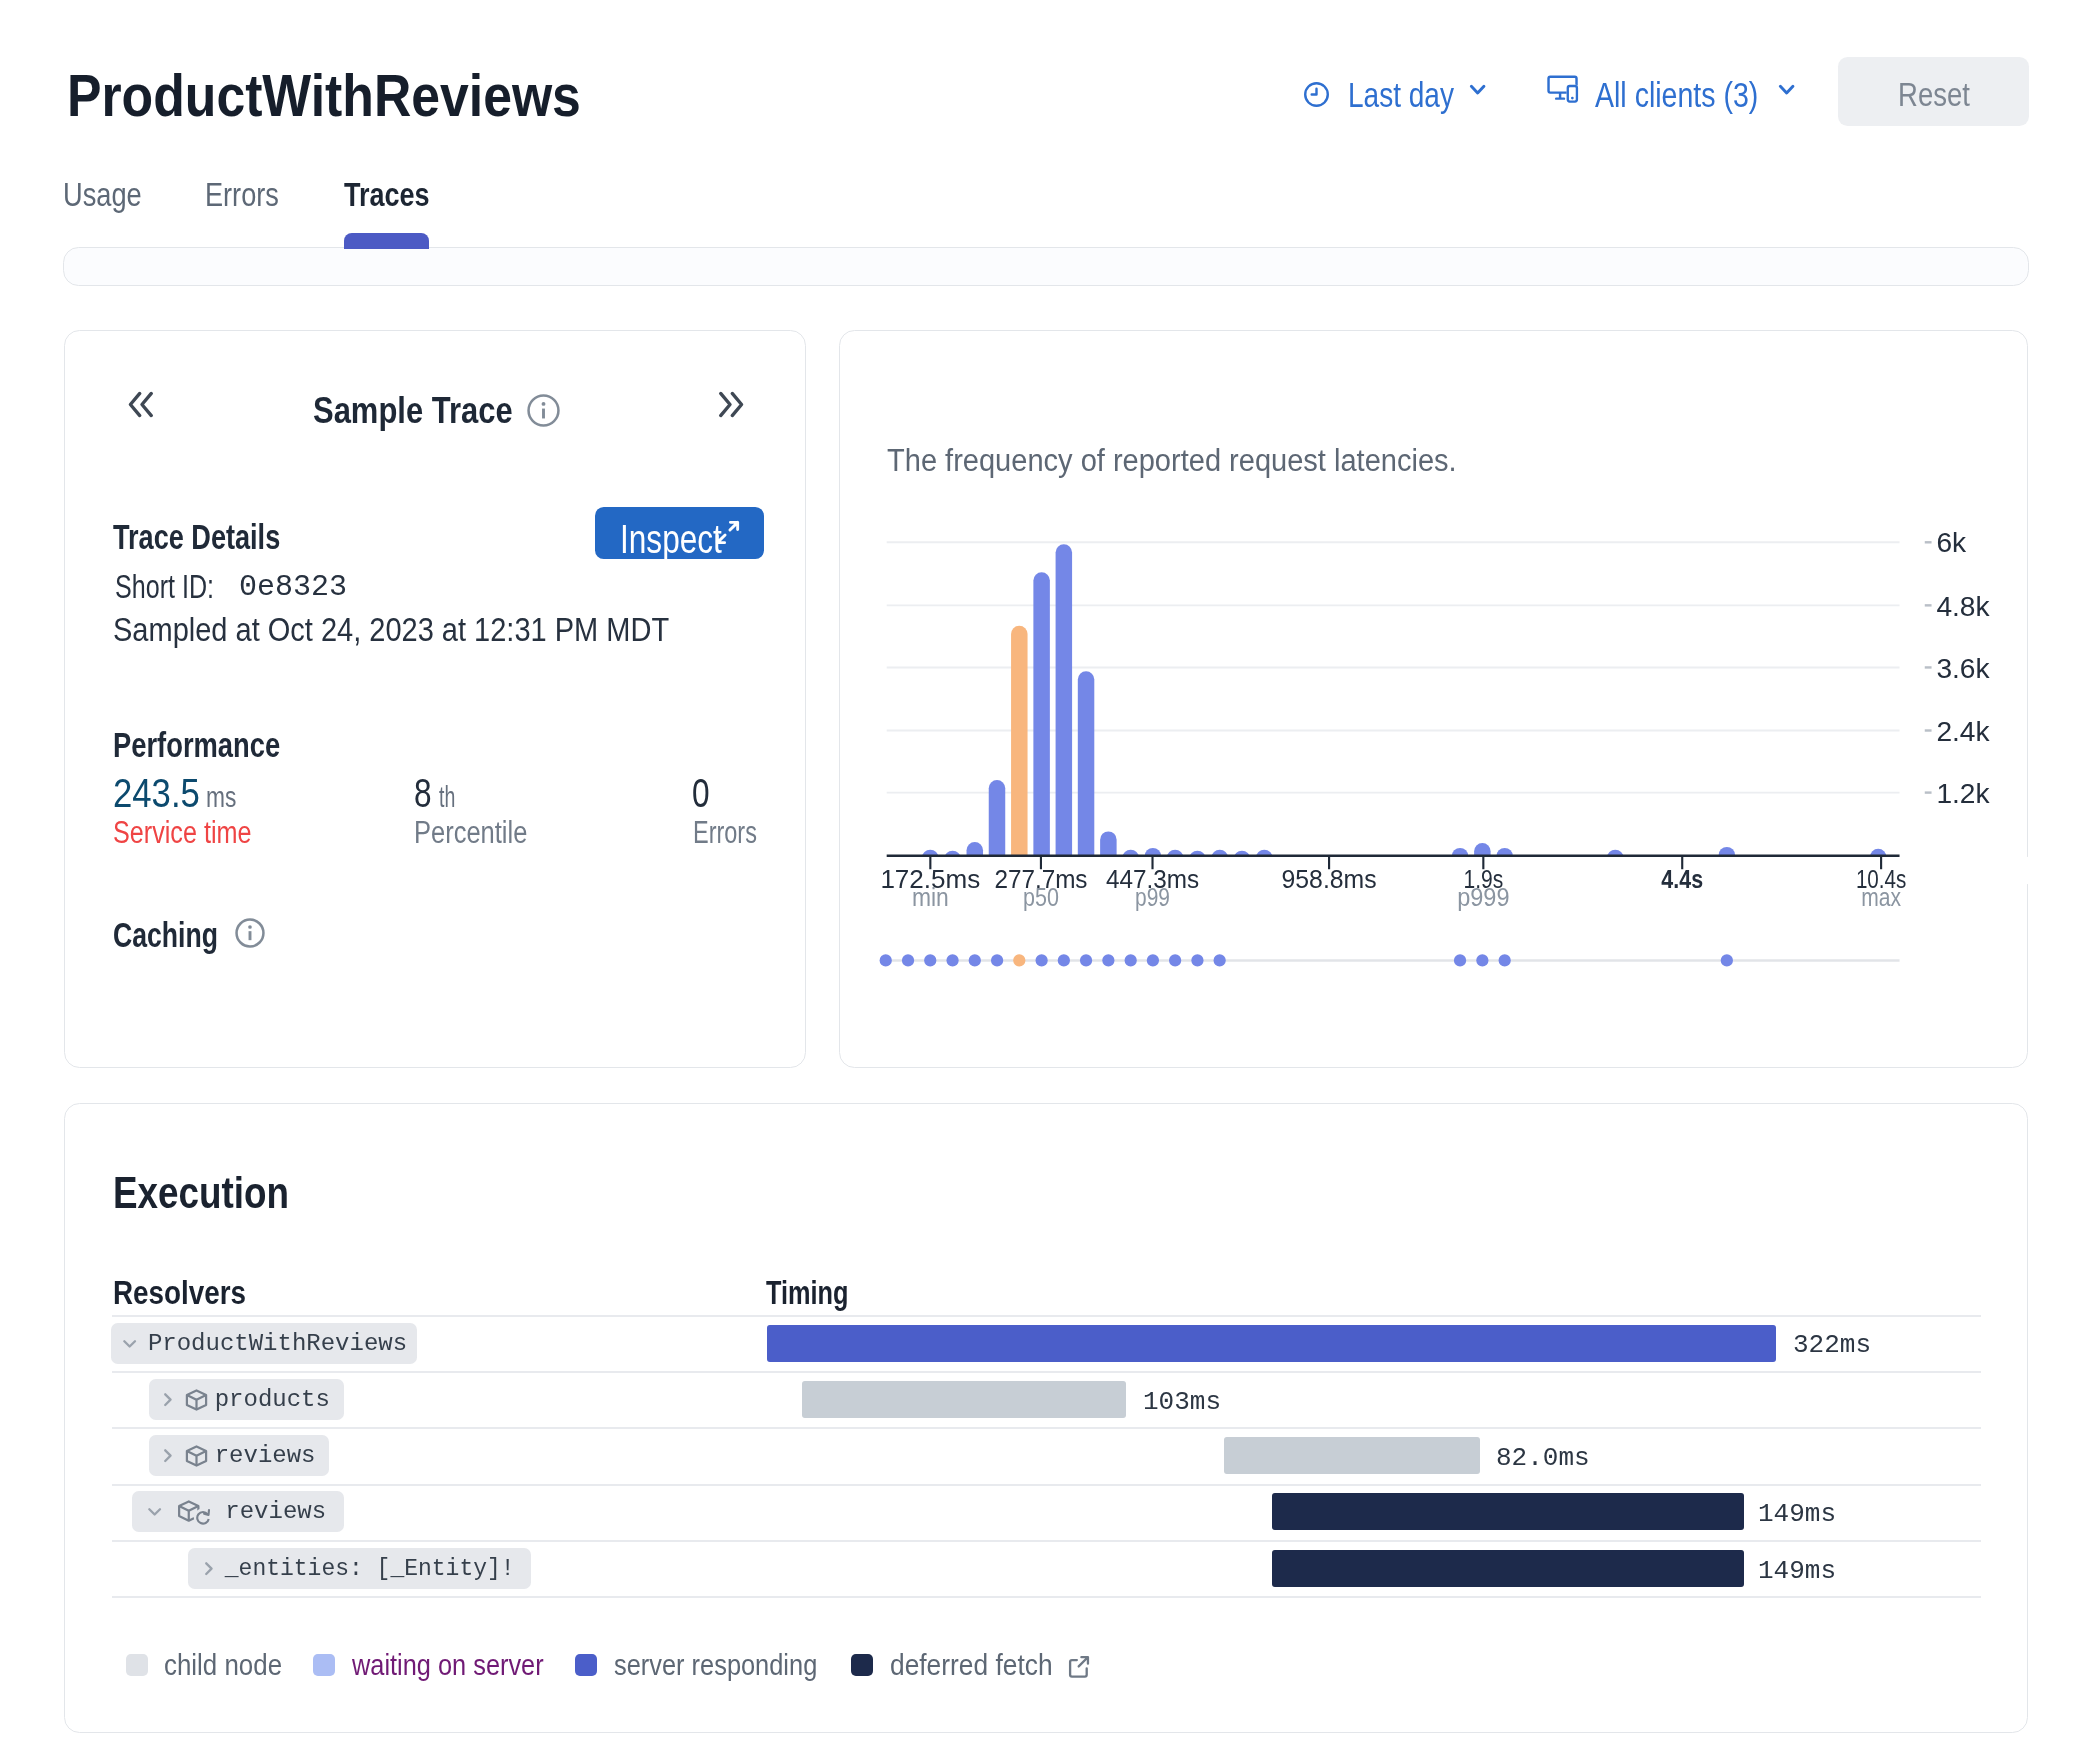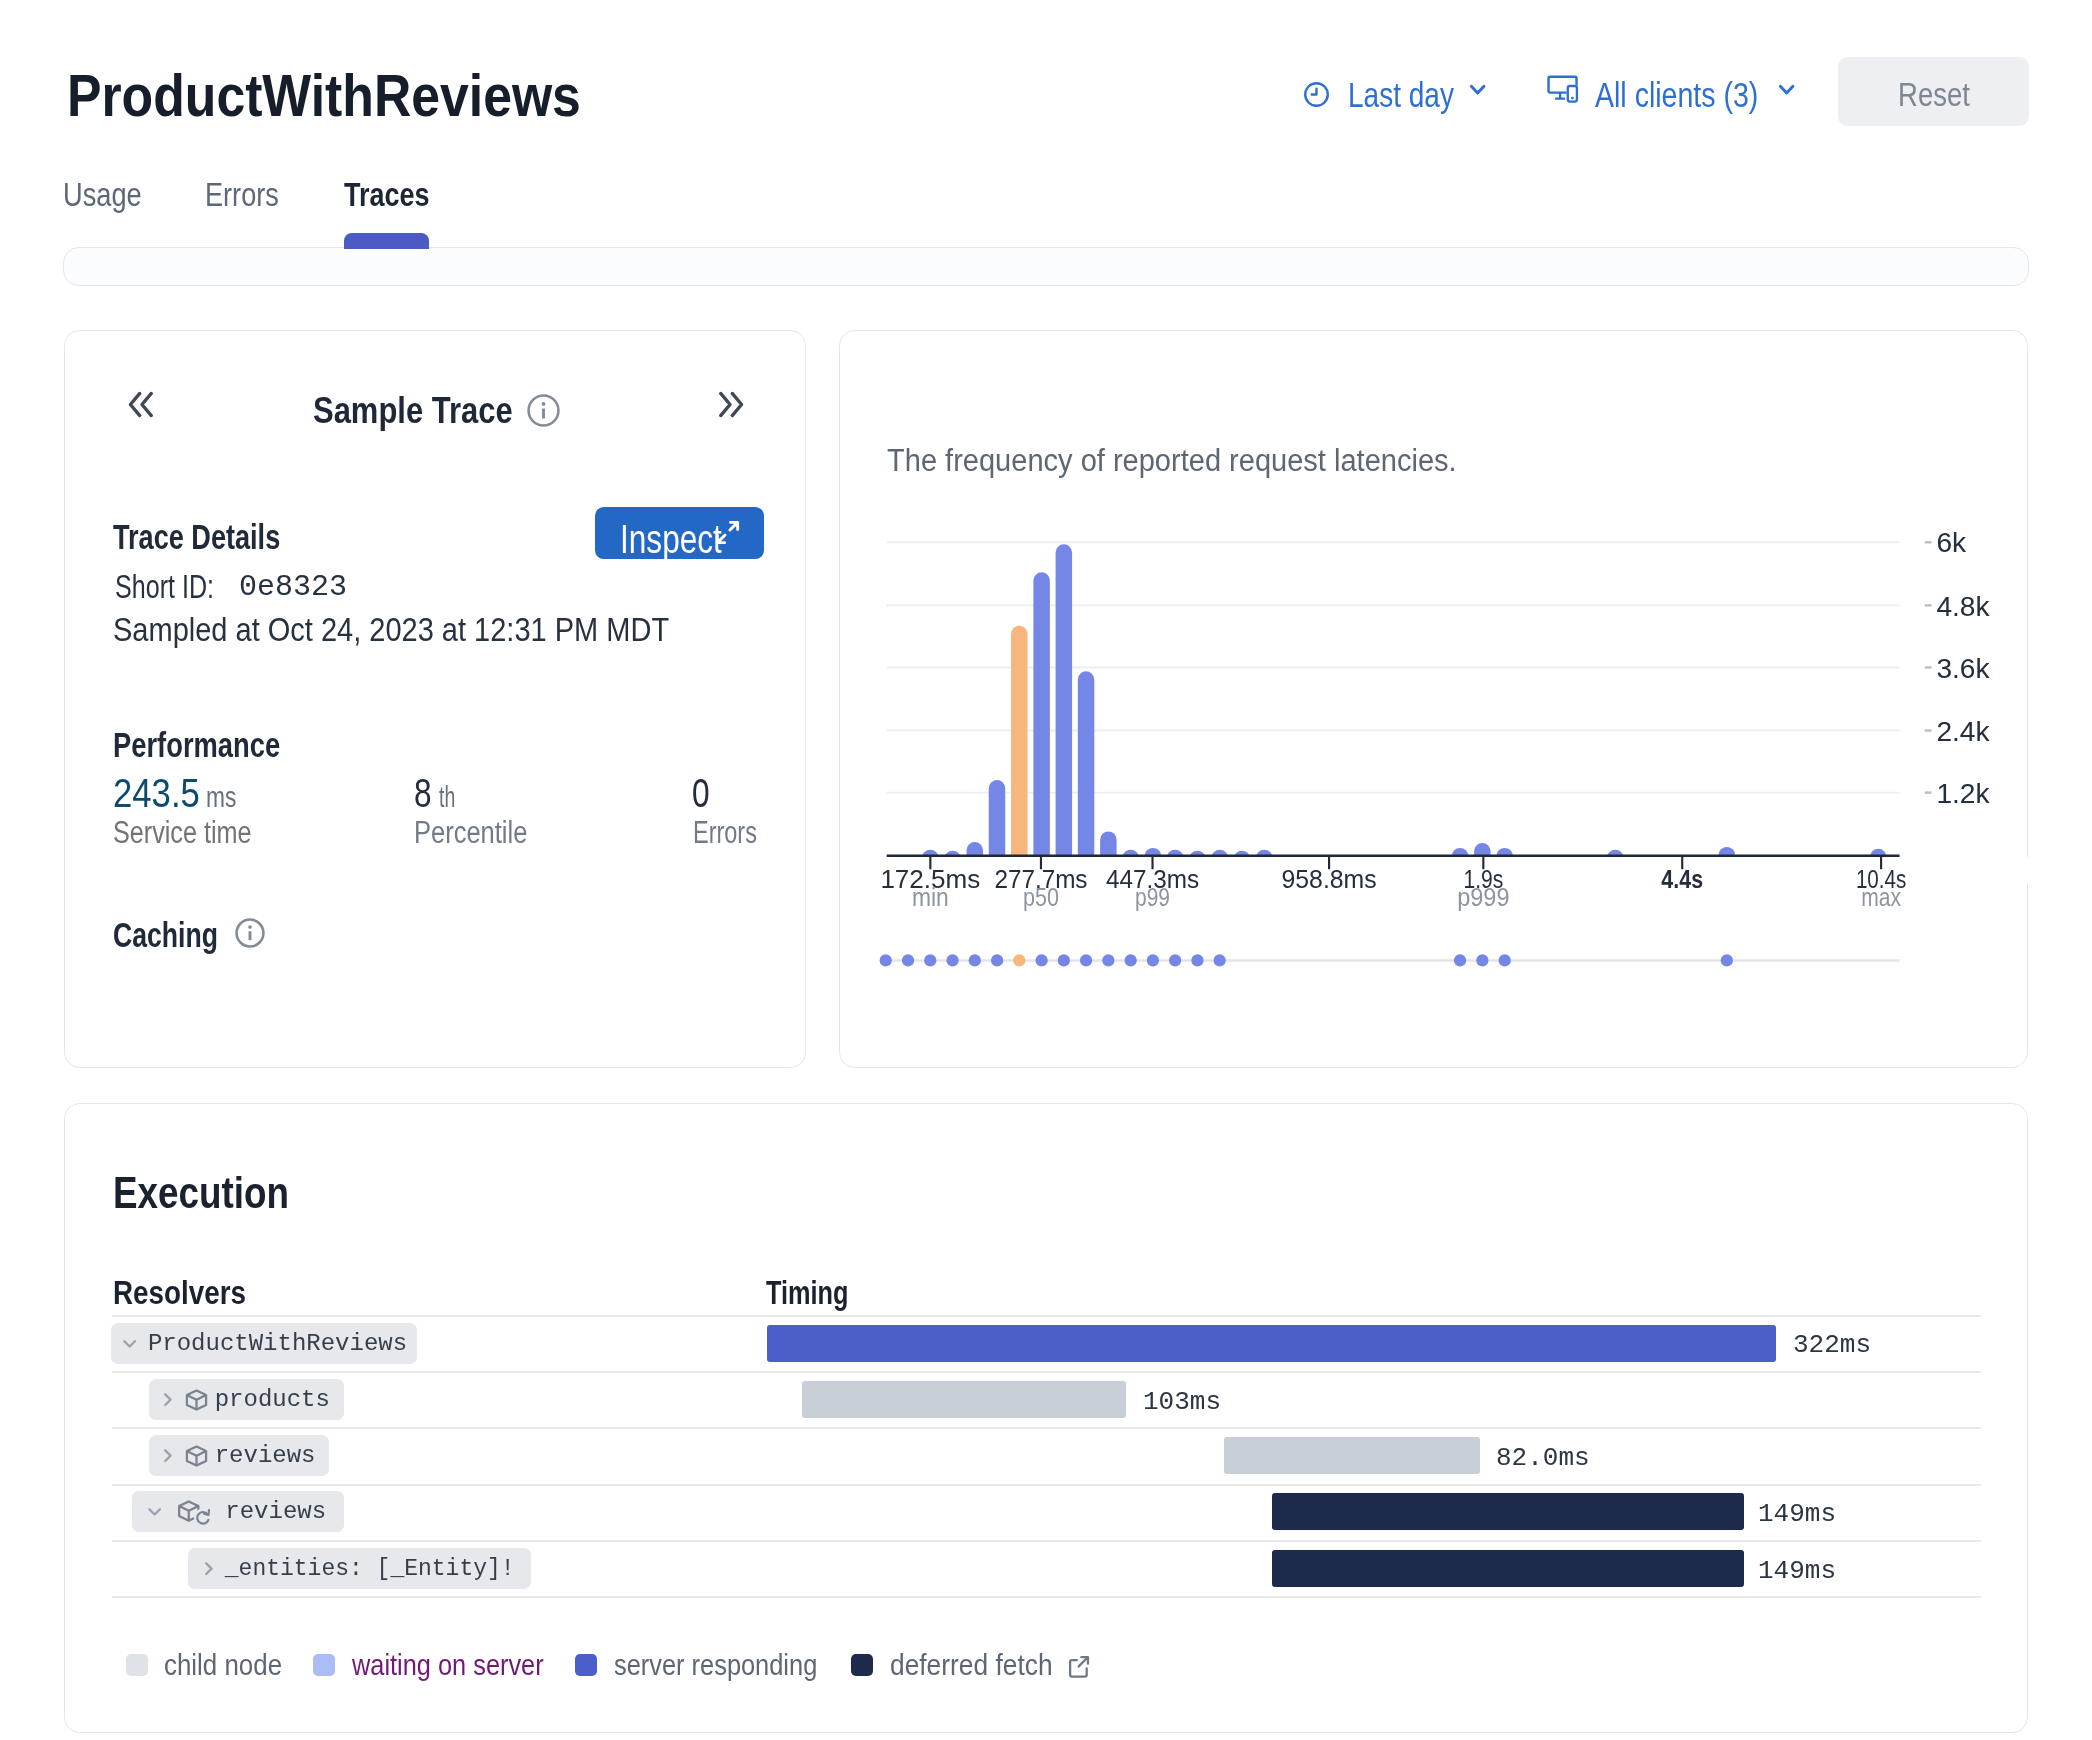--- a/index.html
+++ b/index.html
@@ -66,21 +66,21 @@
     </svg>
 <div style="position:absolute;top:570px;font-size:33px;color:#27313f;line-height:1;white-space:pre;left:115px"><span style="display:inline-block;transform:scaleX(0.7601);transform-origin:left bottom">Short ID:</span></div>
 <div style="position:absolute;top:572px;font-size:30px;color:#27313f;line-height:1;white-space:pre;left:239px;font-family:'Liberation Mono',monospace">0e8323</div>
 <div style="position:absolute;top:613px;font-size:33px;color:#27313f;line-height:1;white-space:pre;left:113px"><span style="display:inline-block;transform:scaleX(0.8788);transform-origin:left bottom">Sampled at Oct 24, 2023 at 12:31 PM MDT</span></div>
 <div style="position:absolute;top:727px;font-size:35px;color:#202a38;line-height:1;white-space:pre;left:113px;font-weight:700"><span style="display:inline-block;transform:scaleX(0.7814);transform-origin:left bottom">Performance</span></div>
 <div style="position:absolute;top:773px;font-size:41px;color:#0c4a6e;line-height:1;white-space:pre;left:113px"><span style="display:inline-block;transform:scaleX(0.8468);transform-origin:left bottom">243.5</span></div>
 <div style="position:absolute;top:783px;font-size:29px;color:#66707e;line-height:1;white-space:pre;left:206px"><span style="display:inline-block;transform:scaleX(0.7853);transform-origin:left bottom">ms</span></div>
 <div style="position:absolute;top:773px;font-size:41px;color:#232d3b;line-height:1;white-space:pre;left:414px"><span style="display:inline-block;transform:scaleX(0.7702);transform-origin:left bottom">8</span></div>
 <div style="position:absolute;top:783px;font-size:29px;color:#66707e;line-height:1;white-space:pre;left:439px"><span style="display:inline-block;transform:scaleX(0.6729);transform-origin:left bottom">th</span></div>
 <div style="position:absolute;top:773px;font-size:41px;color:#232d3b;line-height:1;white-space:pre;left:692px"><span style="display:inline-block;transform:scaleX(0.7702);transform-origin:left bottom">0</span></div>
-<div style="position:absolute;top:817px;font-size:31px;color:#737373;line-height:1;white-space:pre;left:113px"><span style="display:inline-block;transform:scaleX(0.8121);transform-origin:left bottom">Service time</span></div>
+<div style="position:absolute;top:817px;font-size:31px;color:#ef4444;line-height:1;white-space:pre;left:113px"><span style="display:inline-block;transform:scaleX(0.8121);transform-origin:left bottom">Service time</span></div>
 <div style="position:absolute;top:817px;font-size:31px;color:#717b88;line-height:1;white-space:pre;left:414px"><span style="display:inline-block;transform:scaleX(0.8222);transform-origin:left bottom">Percentile</span></div>
 <div style="position:absolute;top:817px;font-size:31px;color:#717b88;line-height:1;white-space:pre;left:693px"><span style="display:inline-block;transform:scaleX(0.7575);transform-origin:left bottom">Errors</span></div>
 <div style="position:absolute;top:917px;font-size:35px;color:#202a38;line-height:1;white-space:pre;left:113px;font-weight:700"><span style="display:inline-block;transform:scaleX(0.7603);transform-origin:left bottom">Caching</span></div>
 <svg style="position:absolute;left:235px;top:918px" width="30" height="30" viewBox="0 0 31 31">
       <circle cx="15.5" cy="15.5" r="13.9" fill="none" stroke="#828c98" stroke-width="2.6"></circle>
       <circle cx="15.5" cy="9.3" r="1.9" fill="#828c98"></circle>
       <line x1="15.5" y1="13.6" x2="15.5" y2="22.9" stroke="#828c98" stroke-width="3"></line>
     </svg>
 <div class="card" style="left:839px;top:330px;width:1189px;height:738px"></div>
 <div style="position:absolute;top:445px;font-size:31px;color:#5d6774;line-height:1;white-space:pre;left:887px"><span style="display:inline-block;transform:scaleX(0.9364);transform-origin:left bottom">The frequency of reported request latencies.</span></div>

